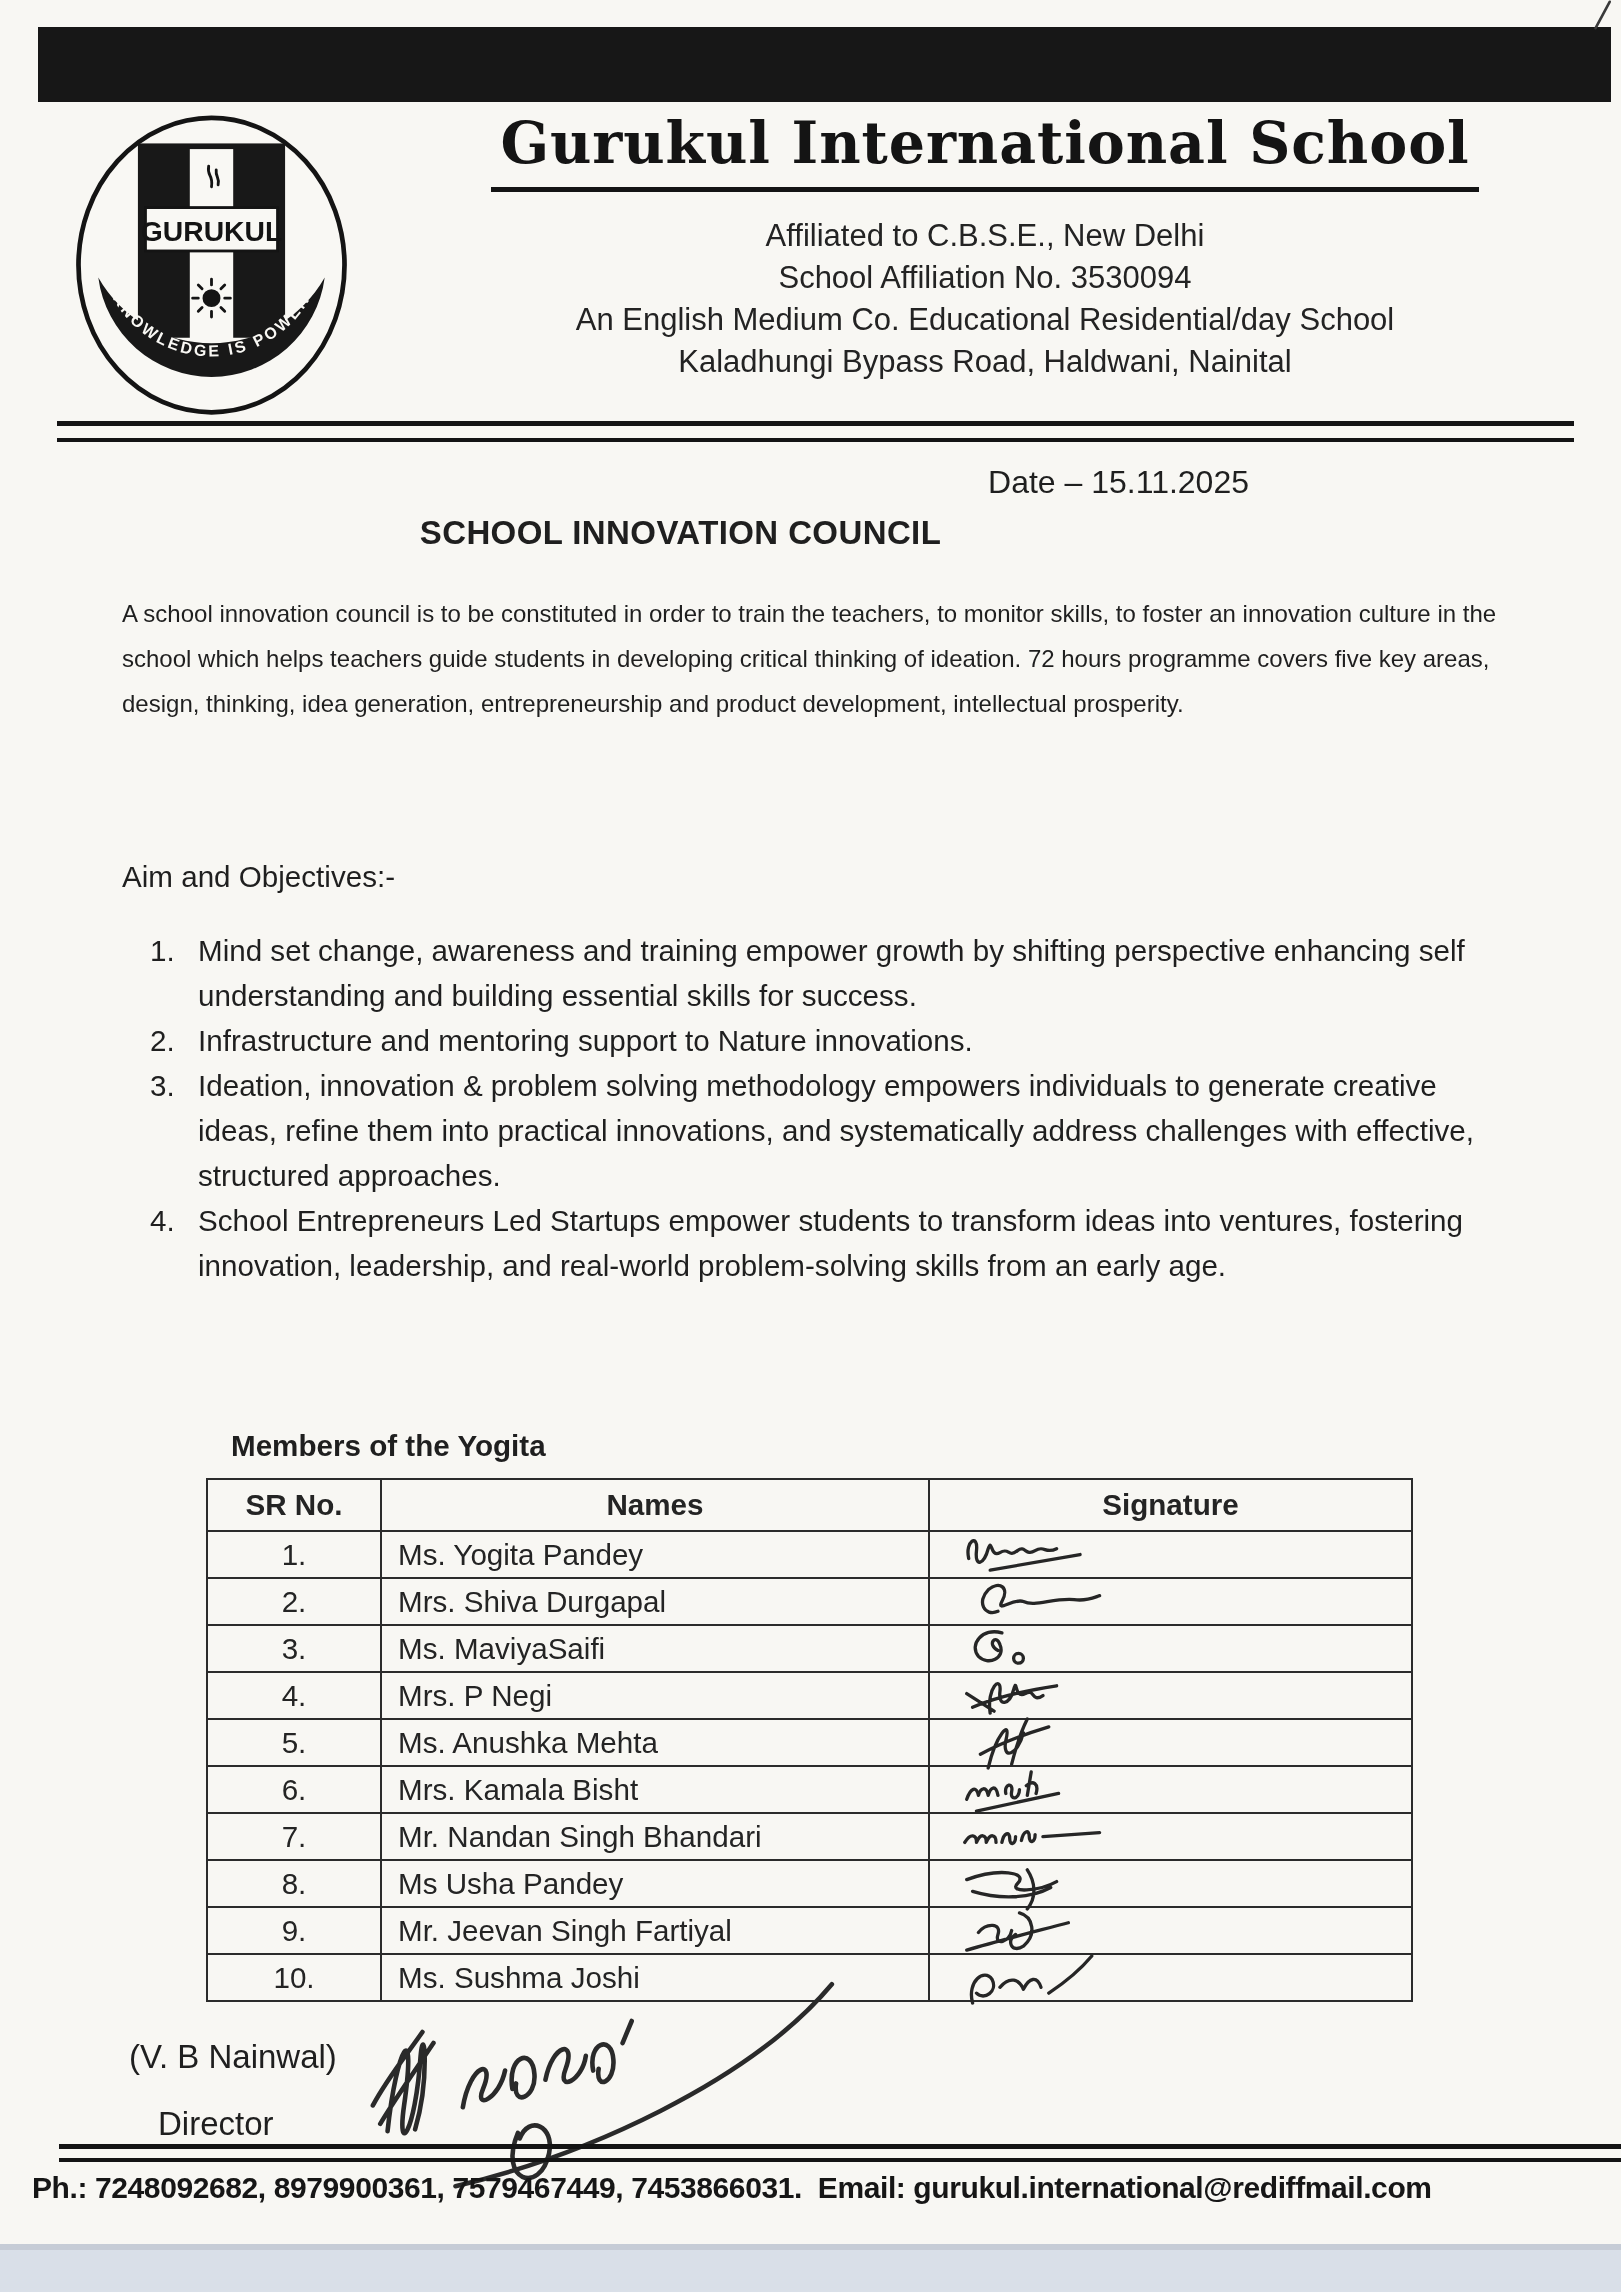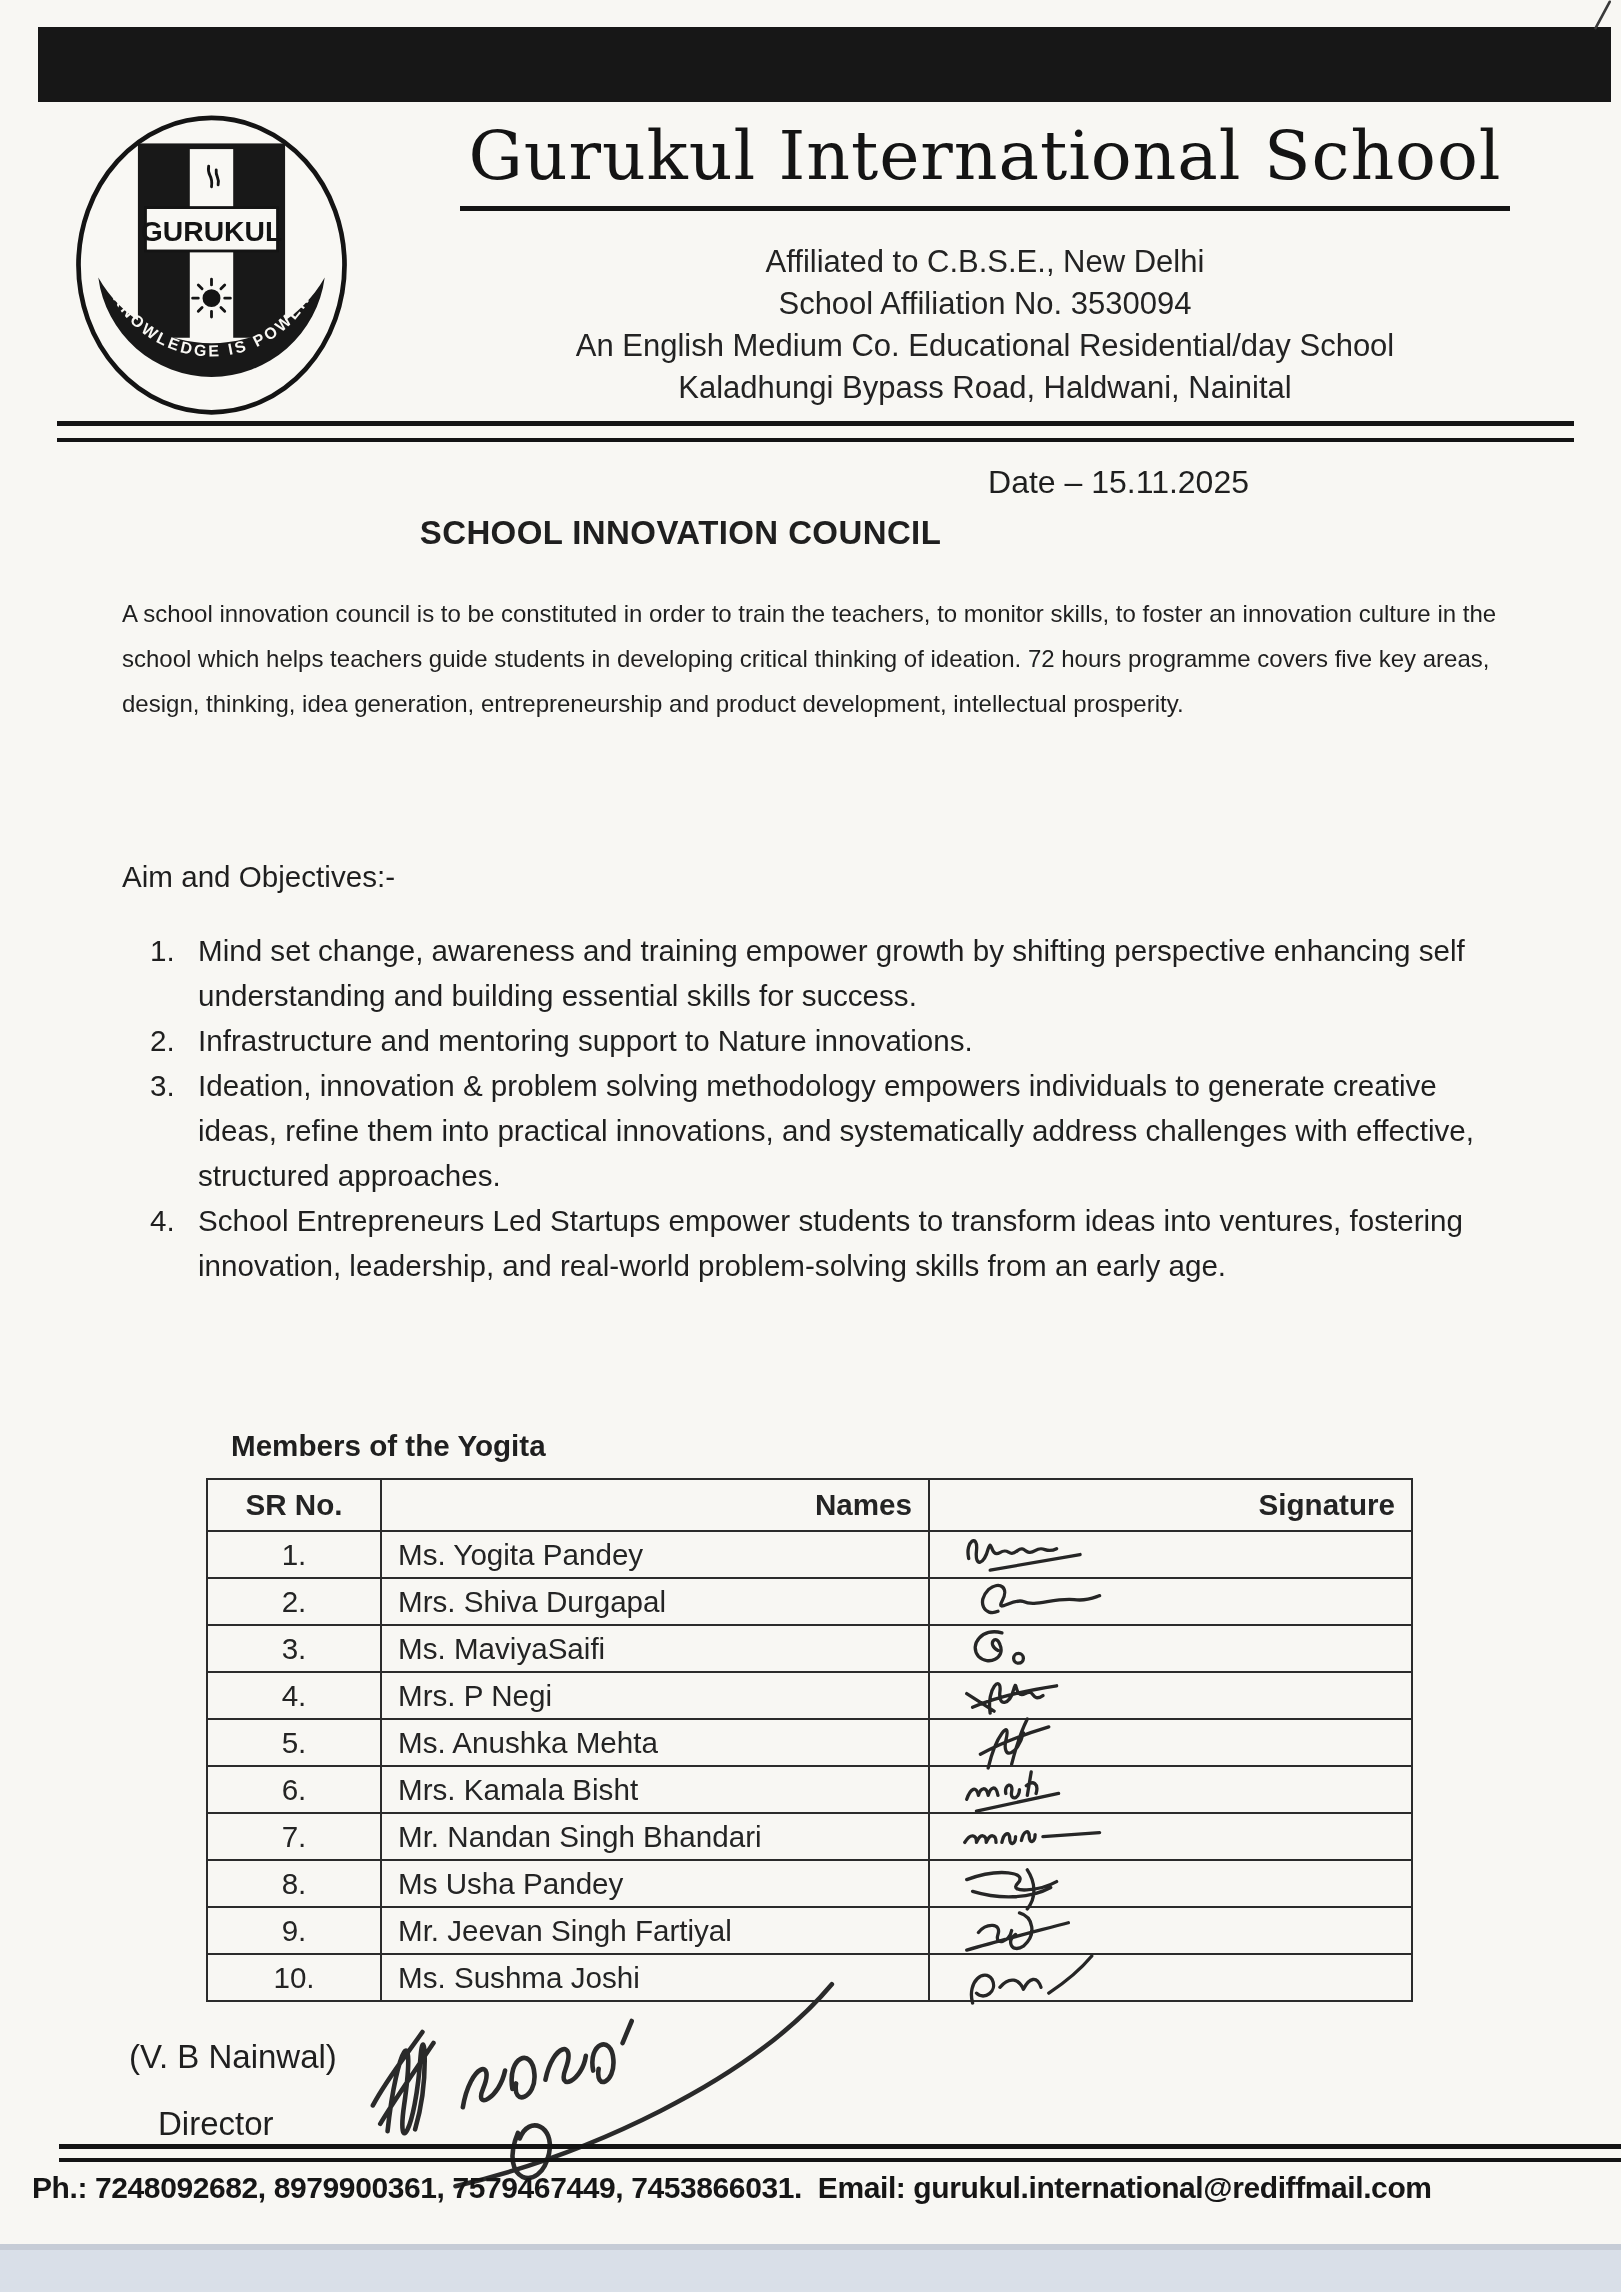--- a/index.html
+++ b/index.html
@@ -8,23 +8,23 @@
     background:#f8f7f3;color:#1f1f1f;overflow:hidden;
     font-family:"Liberation Sans",sans-serif;
   }
   .topbar{position:absolute;left:38px;top:27px;width:1573px;height:75px;background:#171717;}
   .corner-mark{position:absolute;left:1592px;top:0;width:23px;height:30px;}
 
   .logo{position:absolute;left:70px;top:111px;width:283px;height:312px;}
 
   .head-text{position:absolute;left:358px;top:109px;width:1254px;text-align:center;}
   .school-name{
-    display:inline-block;margin:7px;padding:0 9px 10.7px;
+    display:inline-block;margin:0;padding:0 9px 10.7px;
     font-family:"DejaVu Serif","Liberation Serif",serif;
-    font-weight:400;font-size:68px;letter-spacing:0.9px;color:#141414;
+    font-weight:700;font-size:57px;letter-spacing:0.9px;color:#141414;
     border-bottom:5.4px solid #141414;white-space:nowrap;
   }
   .affil{margin-top:23px;font-size:31px;line-height:42px;color:#232323;}
 
   .hr-double{position:absolute;left:57px;top:421px;width:1517px;height:11.6px;
     border-top:5.4px solid #141414;border-bottom:4.5px solid #141414;}
 
   .date-line{position:absolute;top:464px;right:372px;font-size:32px;}
   .doc-title{position:absolute;top:514px;left:0;width:1361px;text-align:center;
     font-weight:700;font-size:33px;letter-spacing:0.4px;}
@@ -35,21 +35,21 @@
   .objectives{position:absolute;left:150px;top:928px;width:1361px;font-size:29.6px;line-height:45px;}
   .obj{display:flex;}
   .obj .num{width:48px;flex:none;}
   .obj .txt{width:1300px;}
 
   .members-heading{position:absolute;left:231px;top:1429px;font-size:29.6px;font-weight:700;}
 
   table.members{position:absolute;left:206px;top:1478px;border-collapse:collapse;
     font-size:29.6px;color:#242424;padding-left:32px;}
   table.members th,table.members td{border:2.7px solid #2b2b2b;padding:0 16px;}
-  table.members th{height:50px;font-weight:700;text-align:right;}
+  table.members th{height:50px;font-weight:700;text-align:center;}
   table.members th.c-sr{text-align:center;}
   table.members td{height:45px;}
   table.members td.sr{text-align:center;padding:0;}
   .sig-cell{position:relative;padding:0 !important;}
   .sig-cell svg{position:absolute;left:25px;top:-7.2px;width:254px;height:63px;overflow:visible;}
   .sig-stroke{fill:none;stroke:#262626;stroke-width:3.4;stroke-linecap:round;stroke-linejoin:round;}
 
   .director-sig{position:absolute;left:226px;top:1967px;width:716px;height:231px;}
   .dir-stroke{fill:none;stroke:#2a2a2a;stroke-width:5;stroke-linecap:round;stroke-linejoin:round;}
   .signatory-name{position:absolute;left:129px;top:2038px;font-size:33px;}

